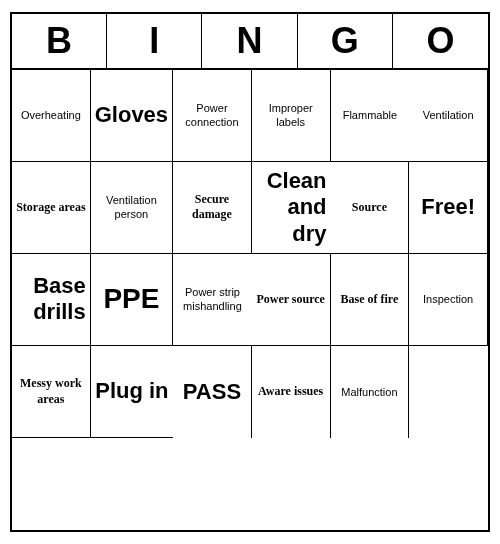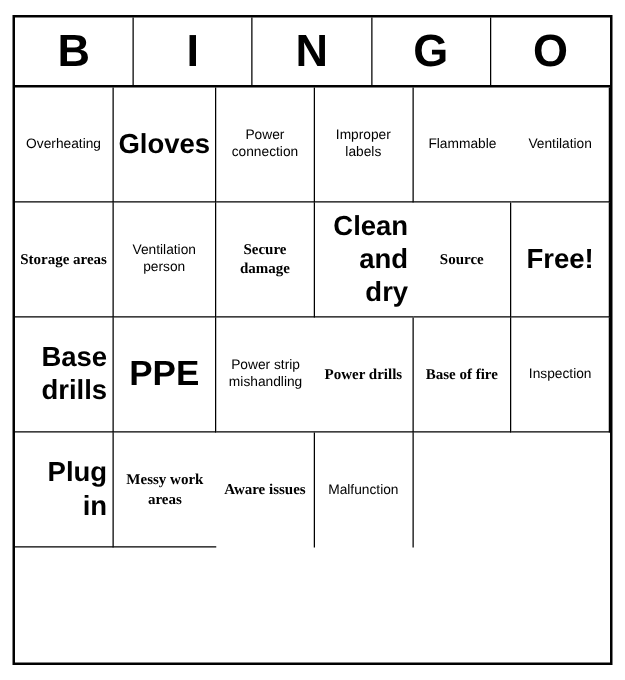--- a/index.html
+++ b/index.html
@@ -141,33 +141,36 @@
       <div class="bingo-cell">
         <span class="cell-text large">Base drills</span>
       </div>
       <div class="bingo-cell">
         <span class="cell-text xlarge">PPE</span>
       </div>
       <div class="bingo-cell">
         <span class="cell-text">Power strip mishandling</span>
       </div>
       <div class="bingo-cell">
-        <span class="cell-text medium">Power drills</span>
+        <span class="cell-text medium">Power source</span>
       </div>
       <div class="bingo-cell">
         <span class="cell-text medium">Base of fire</span>
       </div>
       <div class="bingo-cell">
         <span class="cell-text">Inspection</span>
       </div>
       <div class="bingo-cell">
+        <span class="cell-text medium">Messy work areas</span>
+      </div>
+      <div class="bingo-cell">
         <span class="cell-text large">Plug in</span>
       </div>
       <div class="bingo-cell">
-        <span class="cell-text medium">Messy work areas</span>
+        <span class="cell-text large">PASS</span>
       </div>
       <div class="bingo-cell">
         <span class="cell-text medium">Aware issues</span>
       </div>
       <div class="bingo-cell">
         <span class="cell-text">Malfunction</span>
       </div>
     </div>
 </div>
 

